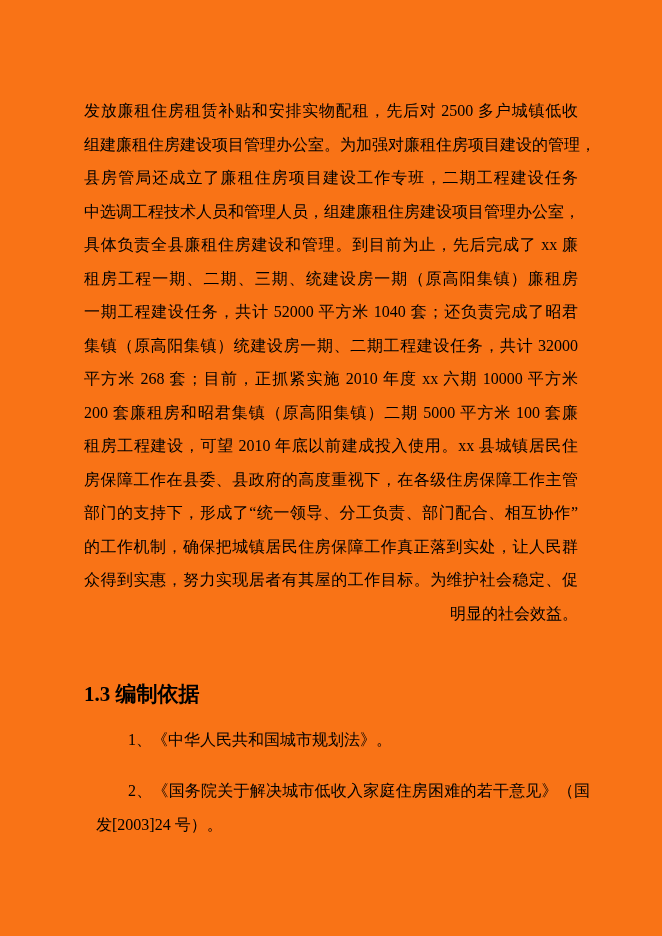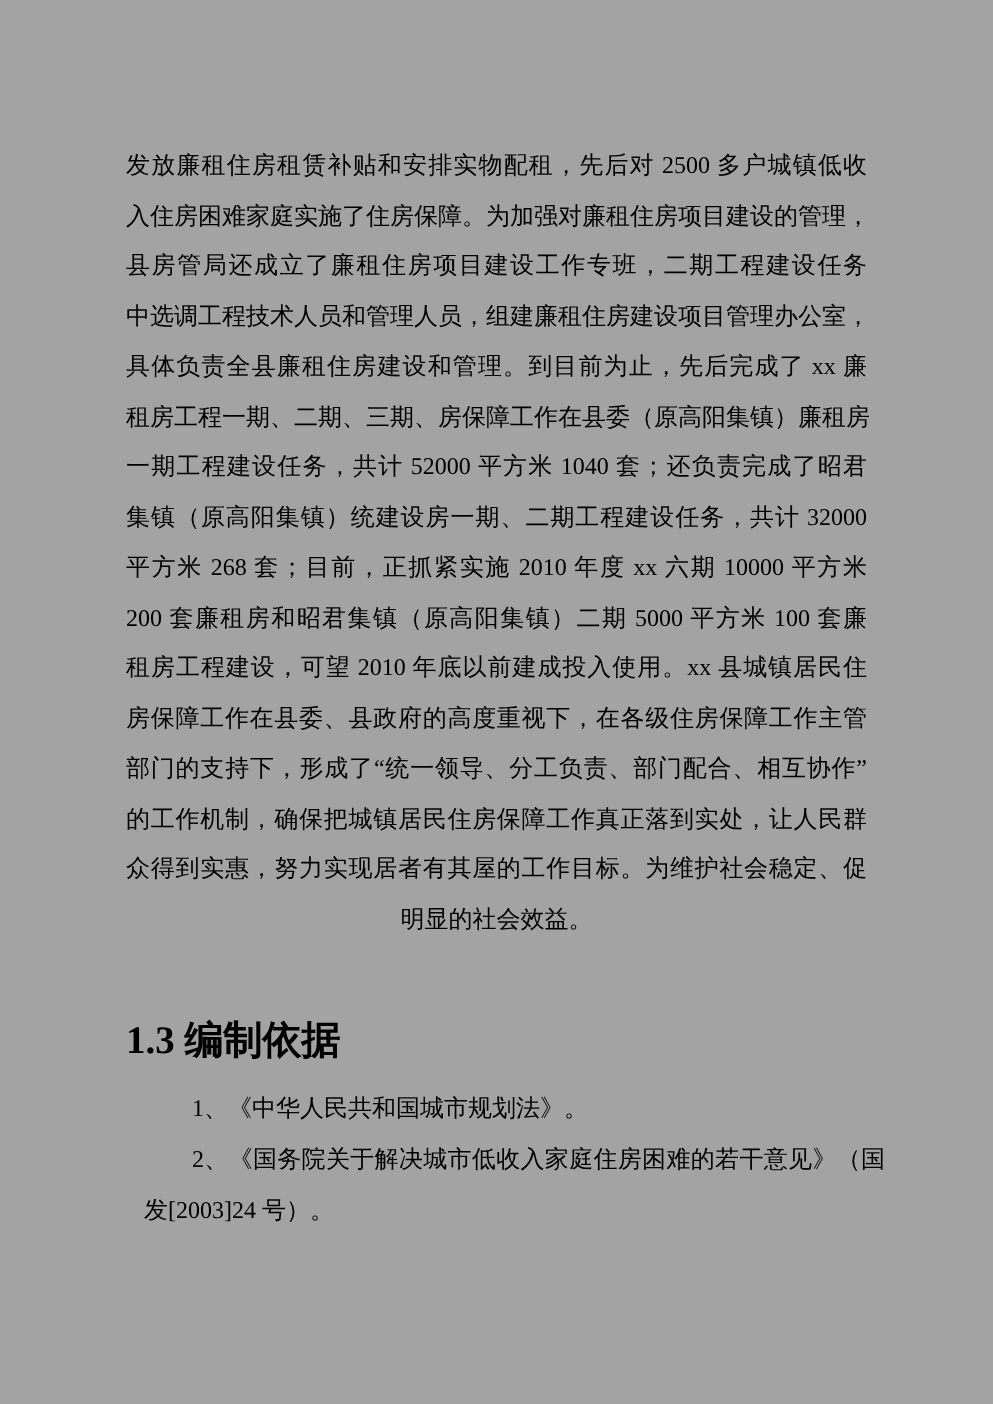--- a/index.html
+++ b/index.html
@@ -4,50 +4,50 @@
 <style>
   html, body {
     margin: 0;
     padding: 0;
     background: #ffffff;
   }
   .page {
     position: relative;
     width: 662px;
     height: 936px;
-    background: #a3a3a3;
+    background: #f97316;
     color: #000000;
     font-family: "Liberation Serif", "DejaVu Serif", serif;
     overflow: hidden;
   }
   .body-paragraph {
     position: absolute;
     left: 84px;
     top: 94px;
     width: 494px;
     font-size: 16px;
   }
   .body-paragraph .line {
     line-height: 33.5px;
     height: 33.5px;
     white-space: nowrap;
     text-align: justify;
     text-align-last: justify;
     word-break: break-all;
   }
   .body-paragraph .line.last {
-    text-align: center;
+    text-align: right;
     text-align-last: auto;
   }
   .section-heading {
     position: absolute;
     left: 84px;
     top: 679px;
     width: 494px;
-    font-size: 26px;
+    font-size: 21px;
     font-weight: bold;
     line-height: 30px;
   }
   .references {
     position: absolute;
     left: 96px;
     top: 723px;
     width: 494px;
     font-size: 16px;
   }
@@ -55,33 +55,34 @@
     line-height: 34px;
     height: 34px;
     word-break: break-all;
   }
   .references .ref-line.indent {
     text-indent: 2em;
   }
   .references .ref-line.justify {
     text-align: justify;
     text-align-last: justify;
+    margin-top: 17px;
   }
 </style>
 </head>
 <body>
 
 <div class="page">
   <div class="body-paragraph">
       <div class="line">发放廉租住房租赁补贴和安排实物配租，先后对 2500 多户城镇低收</div>
-      <div class="line">入住房困难家庭实施了住房保障。为加强对廉租住房项目建设的管理，</div>
+      <div class="line">组建廉租住房建设项目管理办公室。为加强对廉租住房项目建设的管理，</div>
       <div class="line">县房管局还成立了廉租住房项目建设工作专班，二期工程建设任务</div>
       <div class="line">中选调工程技术人员和管理人员，组建廉租住房建设项目管理办公室，</div>
       <div class="line">具体负责全县廉租住房建设和管理。到目前为止，先后完成了 xx 廉</div>
-      <div class="line">租房工程一期、二期、三期、房保障工作在县委（原高阳集镇）廉租房</div>
+      <div class="line">租房工程一期、二期、三期、统建设房一期（原高阳集镇）廉租房</div>
       <div class="line">一期工程建设任务，共计 52000 平方米 1040 套；还负责完成了昭君</div>
       <div class="line">集镇（原高阳集镇）统建设房一期、二期工程建设任务，共计 32000</div>
       <div class="line">平方米 268 套；目前，正抓紧实施 2010 年度 xx 六期 10000 平方米</div>
       <div class="line">200 套廉租房和昭君集镇（原高阳集镇）二期 5000 平方米 100 套廉</div>
       <div class="line">租房工程建设，可望 2010 年底以前建成投入使用。xx 县城镇居民住</div>
       <div class="line">房保障工作在县委、县政府的高度重视下，在各级住房保障工作主管</div>
       <div class="line">部门的支持下，形成了“统一领导、分工负责、部门配合、相互协作”</div>
       <div class="line">的工作机制，确保把城镇居民住房保障工作真正落到实处，让人民群</div>
       <div class="line">众得到实惠，努力实现居者有其屋的工作目标。为维护社会稳定、促</div>
       <div class="line last">明显的社会效益。</div>

